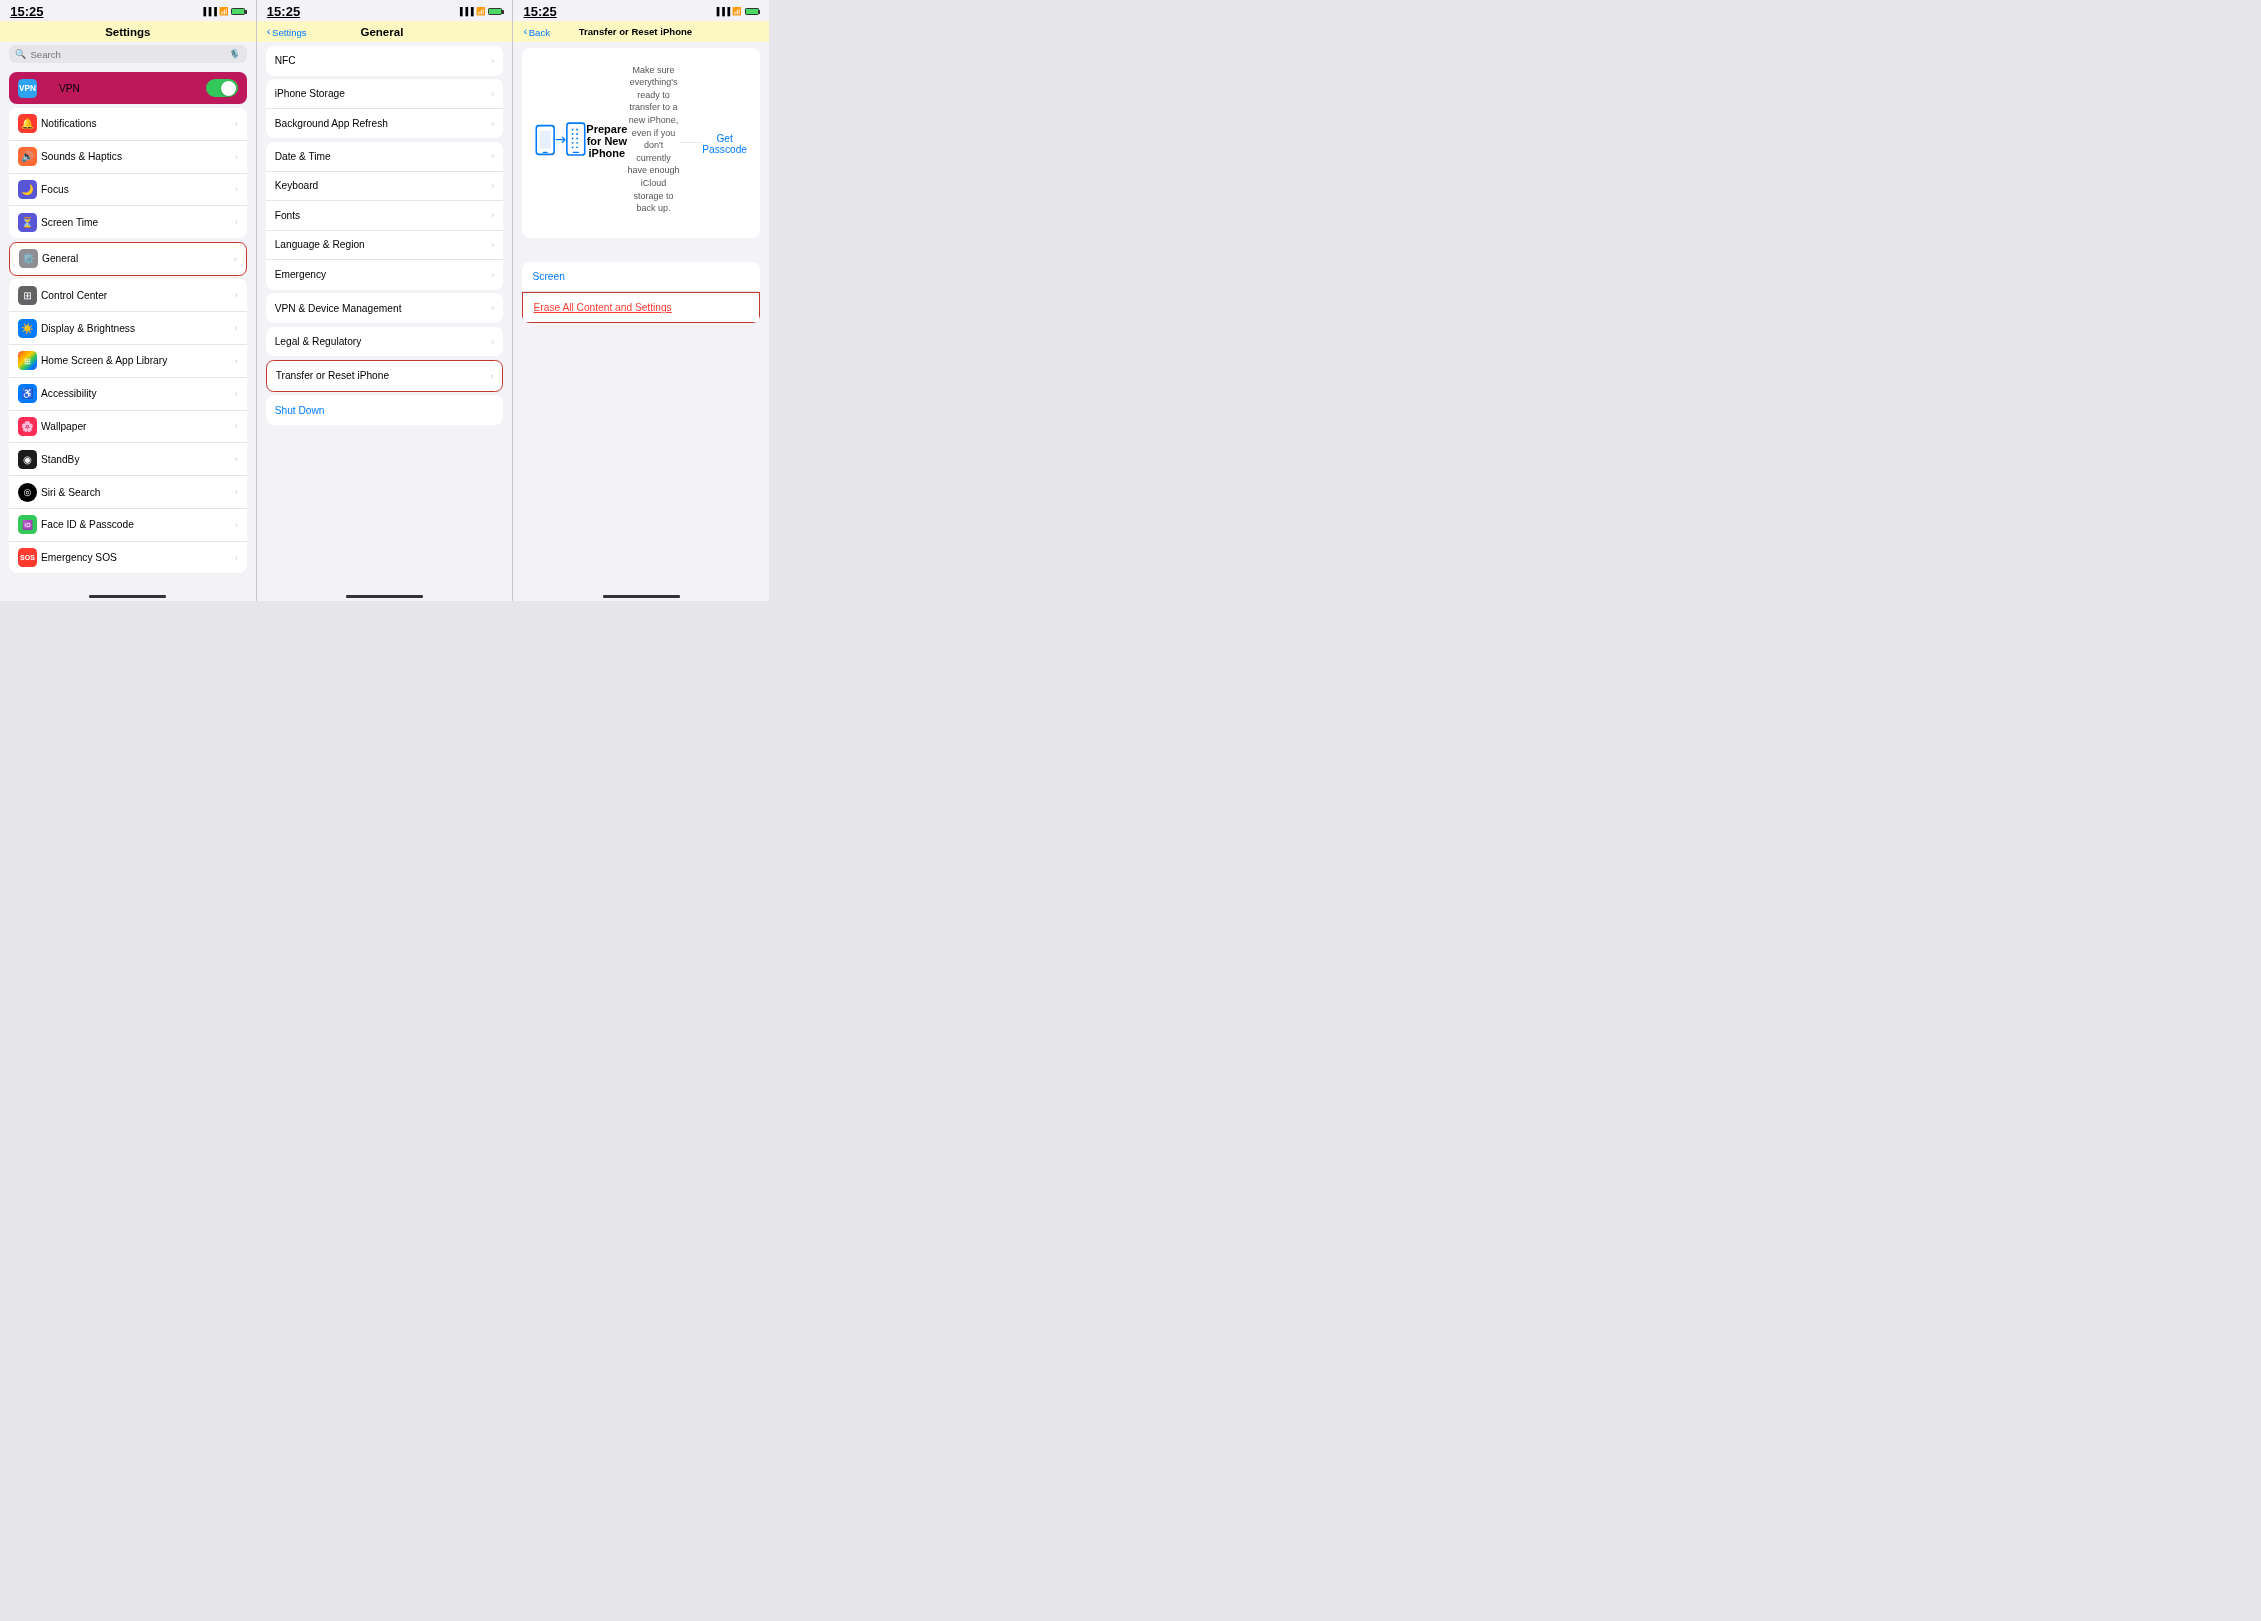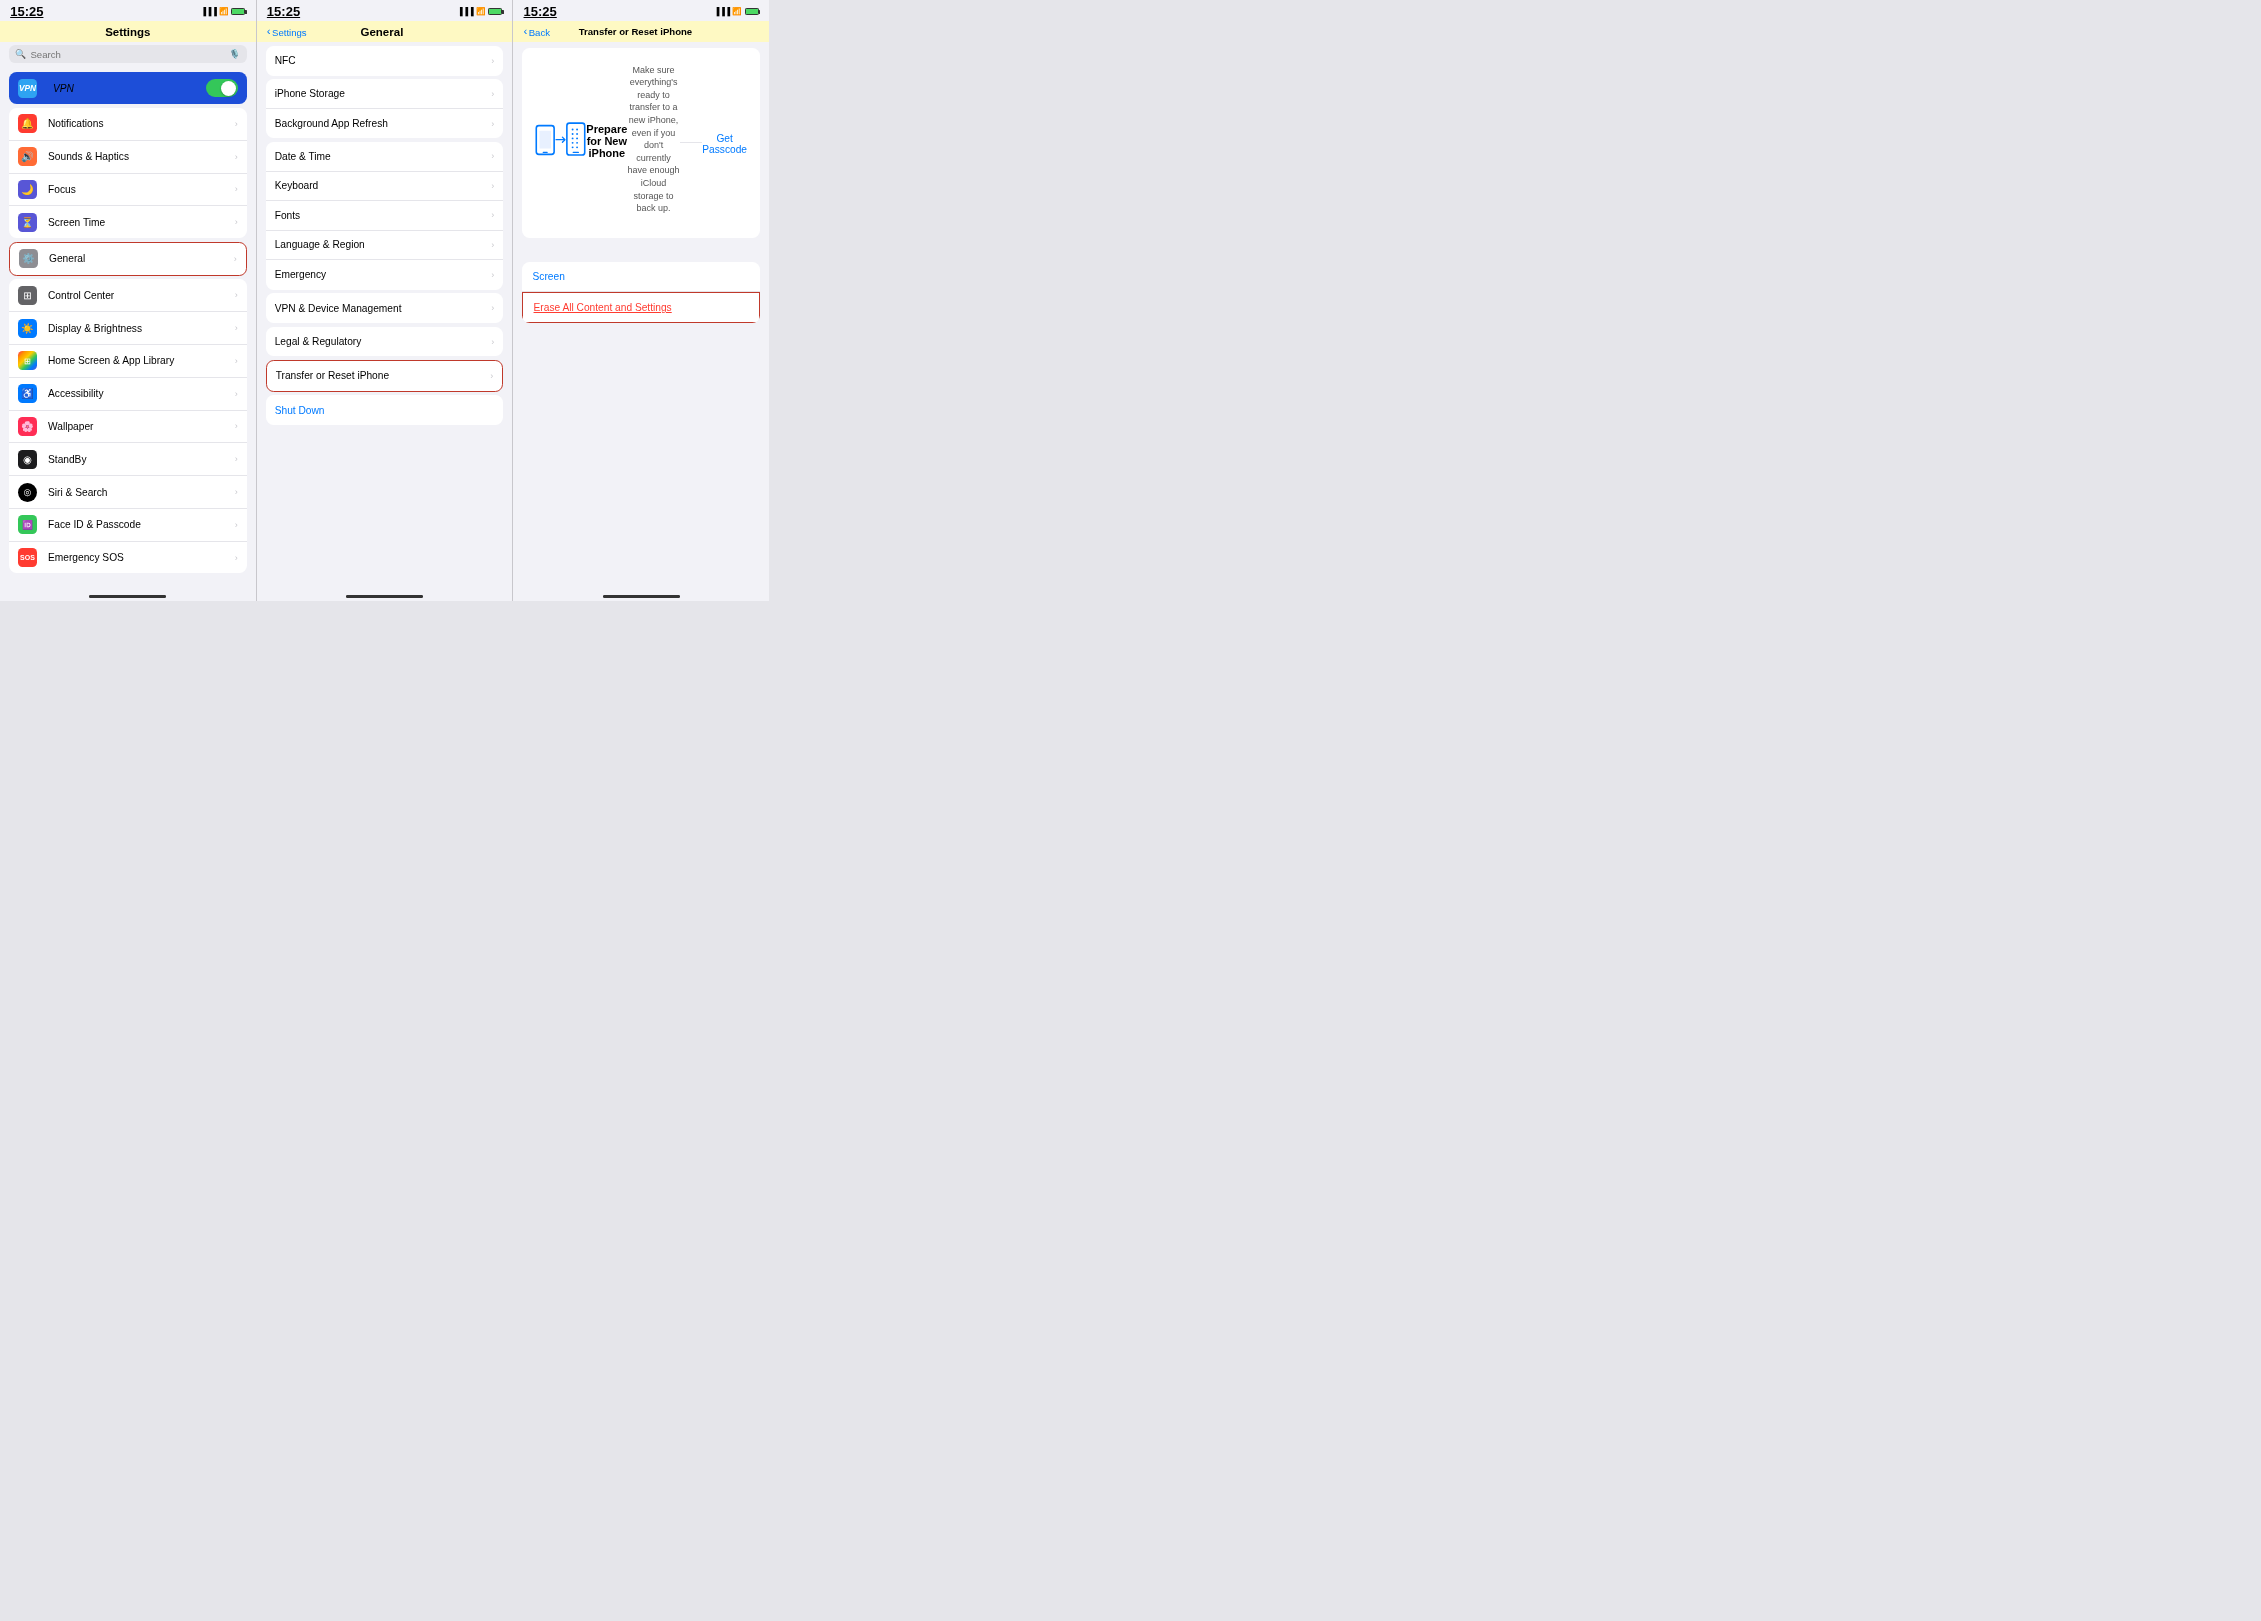--- a/index.html
+++ b/index.html
@@ -133,21 +133,21 @@
       margin: 3.8px 9px;
       overflow: hidden;
     }
 
     .settings-item {
       display: flex;
       align-items: center;
       padding: 6.4px 9px;
       border-bottom: 0.3px solid #e5e5ea;
       cursor: pointer;
-      gap: 11px;
+      gap: 4px;
       min-height: 29.5px;
     }
     .settings-item:last-child {
       border-bottom: none;
     }
 
     .item-icon {
       width: 19px;
       height: 19px;
       border-radius: 4.5px;
@@ -257,25 +257,24 @@
     }
     .reset-item.erase {
       color: #ff3b30;
     }
 
     
     .vpn-row {
       display: flex;
       align-items: center;
       padding: 6.4px 9px;
-      background: #1d4ed8;
+      background: #be185d;
       border-radius: 7.7px;
       margin: 3.8px 9px;
-      gap: 16px;
-      font-style: italic;
+      gap: 22px;
     }
 
     
     .home-indicator {
       display: flex;
       justify-content: center;
       padding: 5.1px 0 2.6px;
     }
     .home-indicator-bar {
       width: 77px;

